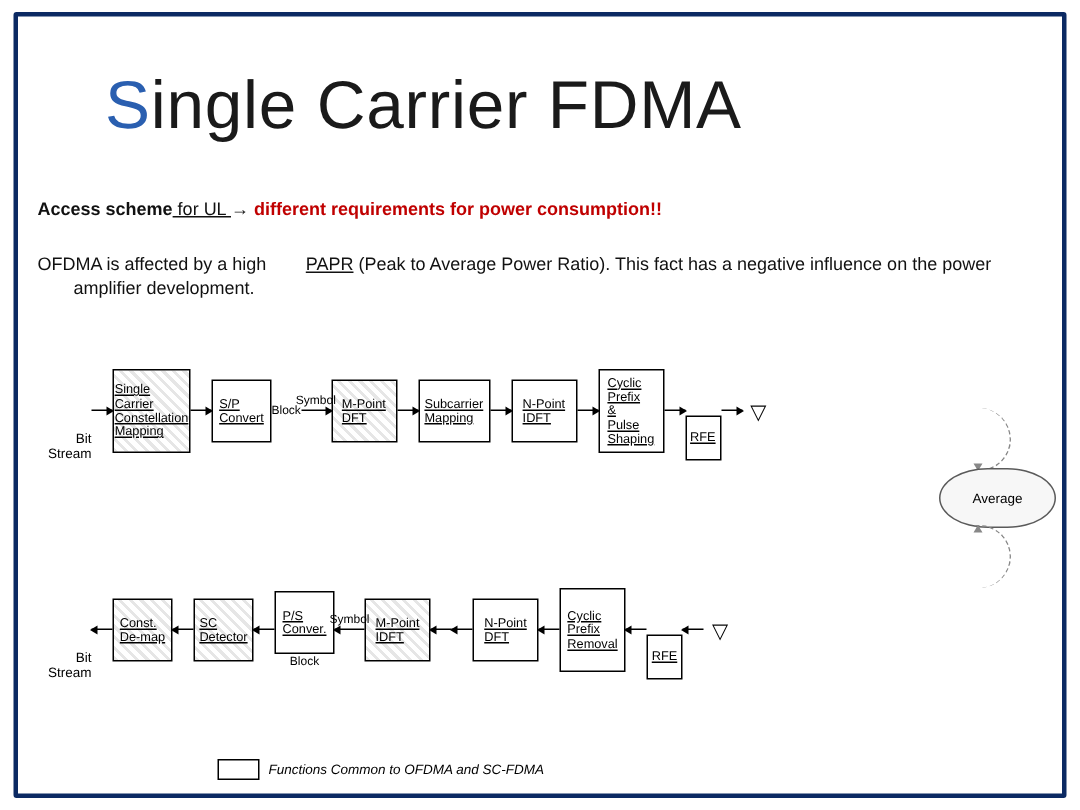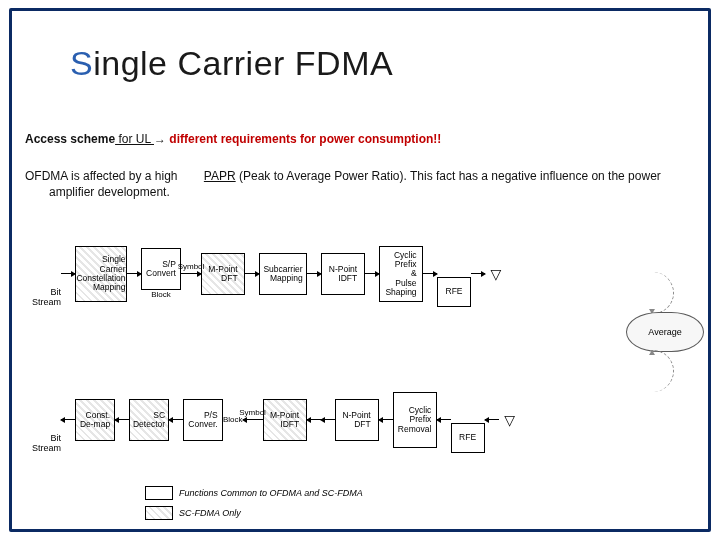--- a/index.html
+++ b/index.html
@@ -14,21 +14,21 @@
     position: absolute;
     left: 9px; top: 8px; right: 9px; bottom: 8px;
     border: 3px solid #0b2a63;
     border-radius: 2px;
   }
   .title {
     position: absolute;
     left: 60px; top: 44px;
     background: #fff;
     padding: 0 10px;
-    font-size: 34px;
+    font-size: 45px;
     font-weight: 400;
     color: #1a1a1a;
     letter-spacing: 0.5px;
   }
   .title .s-accent { color: #2a5fb0; }
   .intro {
     position: absolute;
     left: 25px; top: 132px; right: 25px;
     font-size: 12px;
     color: #111;
@@ -83,38 +83,39 @@
   }
   .arrow-lbl {
     position: absolute;
     top: -12px; left: 50%; transform: translateX(-50%);
     font-size: 8px; color: #000; white-space: nowrap;
   }
   .block {
     border: 1px solid #000;
     font-size: 8.5px;
     line-height: 1.1;
-    text-align: right;
+    text-align: left;
     display: flex;
     align-items: center;
     justify-content: center;
     padding: 2px;
     background: #fff;
     color: #000;
+    text-decoration: underline;
   }
   .block.sc {
     background: repeating-linear-gradient(45deg,#e6e6e6 0 2px,#fff 2px 5px);
   }
   .b-scm { width: 52px; height: 56px; }
   .b-sp  { width: 40px; height: 42px; }
   .b-dft { width: 44px; height: 42px; }
   .b-map { width: 48px; height: 42px; }
   .b-idft{ width: 44px; height: 42px; }
   .b-cp  { width: 44px; height: 56px; }
-  .b-rfe { width: 34px; height: 30px; margin-top: 36px; }
+  .b-rfe { width: 24px; height: 30px; margin-top: 36px; }
 
   .ant {
     flex: 0 0 22px;
     text-align: center;
     font-size: 14px;
     line-height: 1;
   }
   .channel {
     position: absolute;
     right: 0; top: 96px;
@@ -176,21 +177,21 @@
   </p>
 </div>
 
 <div class="diagram">
 
   <div class="row tx">
     <div class="iolabel">Bit<br>Stream</div>
     <div class="arrow-h"></div>
     <div class="block sc b-scm">Single<br>Carrier<br>Constellation<br>Mapping</div>
     <div class="arrow-h"></div>
-    <div style="display:flex;flex-direction:column;align-items:center">
+    <div style="display:flex;flex-direction:row;align-items:center">
       <div class="block b-sp">S/P<br>Convert</div>
       <div style="font-size:8px">Block</div>
     </div>
     <div class="arrow-h long">
         <span class="arrow-lbl">Symbol</span>
       </div>
     <div class="block sc b-dft">M-Point<br>DFT</div>
     <div class="arrow-h"></div>
     <div class="block b-map">Subcarrier<br>Mapping</div>
     <div class="arrow-h"></div>
@@ -209,21 +210,21 @@
   </div>
   <div class="curve up"></div>
 
   <div class="row rx">
     <div class="iolabel">Bit<br>Stream</div>
     <div class="arrow-h left"></div>
     <div class="block sc b-sp">Const.<br>De-map</div>
     <div class="arrow-h left"></div>
     <div class="block sc b-sp">SC<br>Detector</div>
     <div class="arrow-h left"></div>
-    <div style="display:flex;flex-direction:row;align-items:center">
+    <div style="display:flex;flex-direction:column;align-items:center">
       <div class="block b-sp">P/S<br>Conver.</div>
       <div style="font-size:8px">Block</div>
     </div>
     <div class="arrow-h left long">
         <span class="arrow-lbl">Symbol</span>
       </div>
     <div class="block sc b-dft">M-Point<br>IDFT</div>
     <div class="arrow-h left"></div>
     <div class="arrow-h left"></div>
     <div class="block b-idft">N-Point<br>DFT</div>
@@ -233,19 +234,15 @@
     <div class="block b-rfe">RFE</div>
     <div class="arrow-h left"></div>
     <div class="ant">▽</div>
   </div>
 
   <div class="legend">
     <div class="lg">
       <div class="sw"></div>
       <span class="it">Functions Common to OFDMA and SC-FDMA</span>
     </div>
-    <div class="lg">
-      <div class="sw sc"></div>
-      <span class="it">SC-FDMA Only</span>
-    </div>
   </div>
 
 </div>
 
 </body></html>

